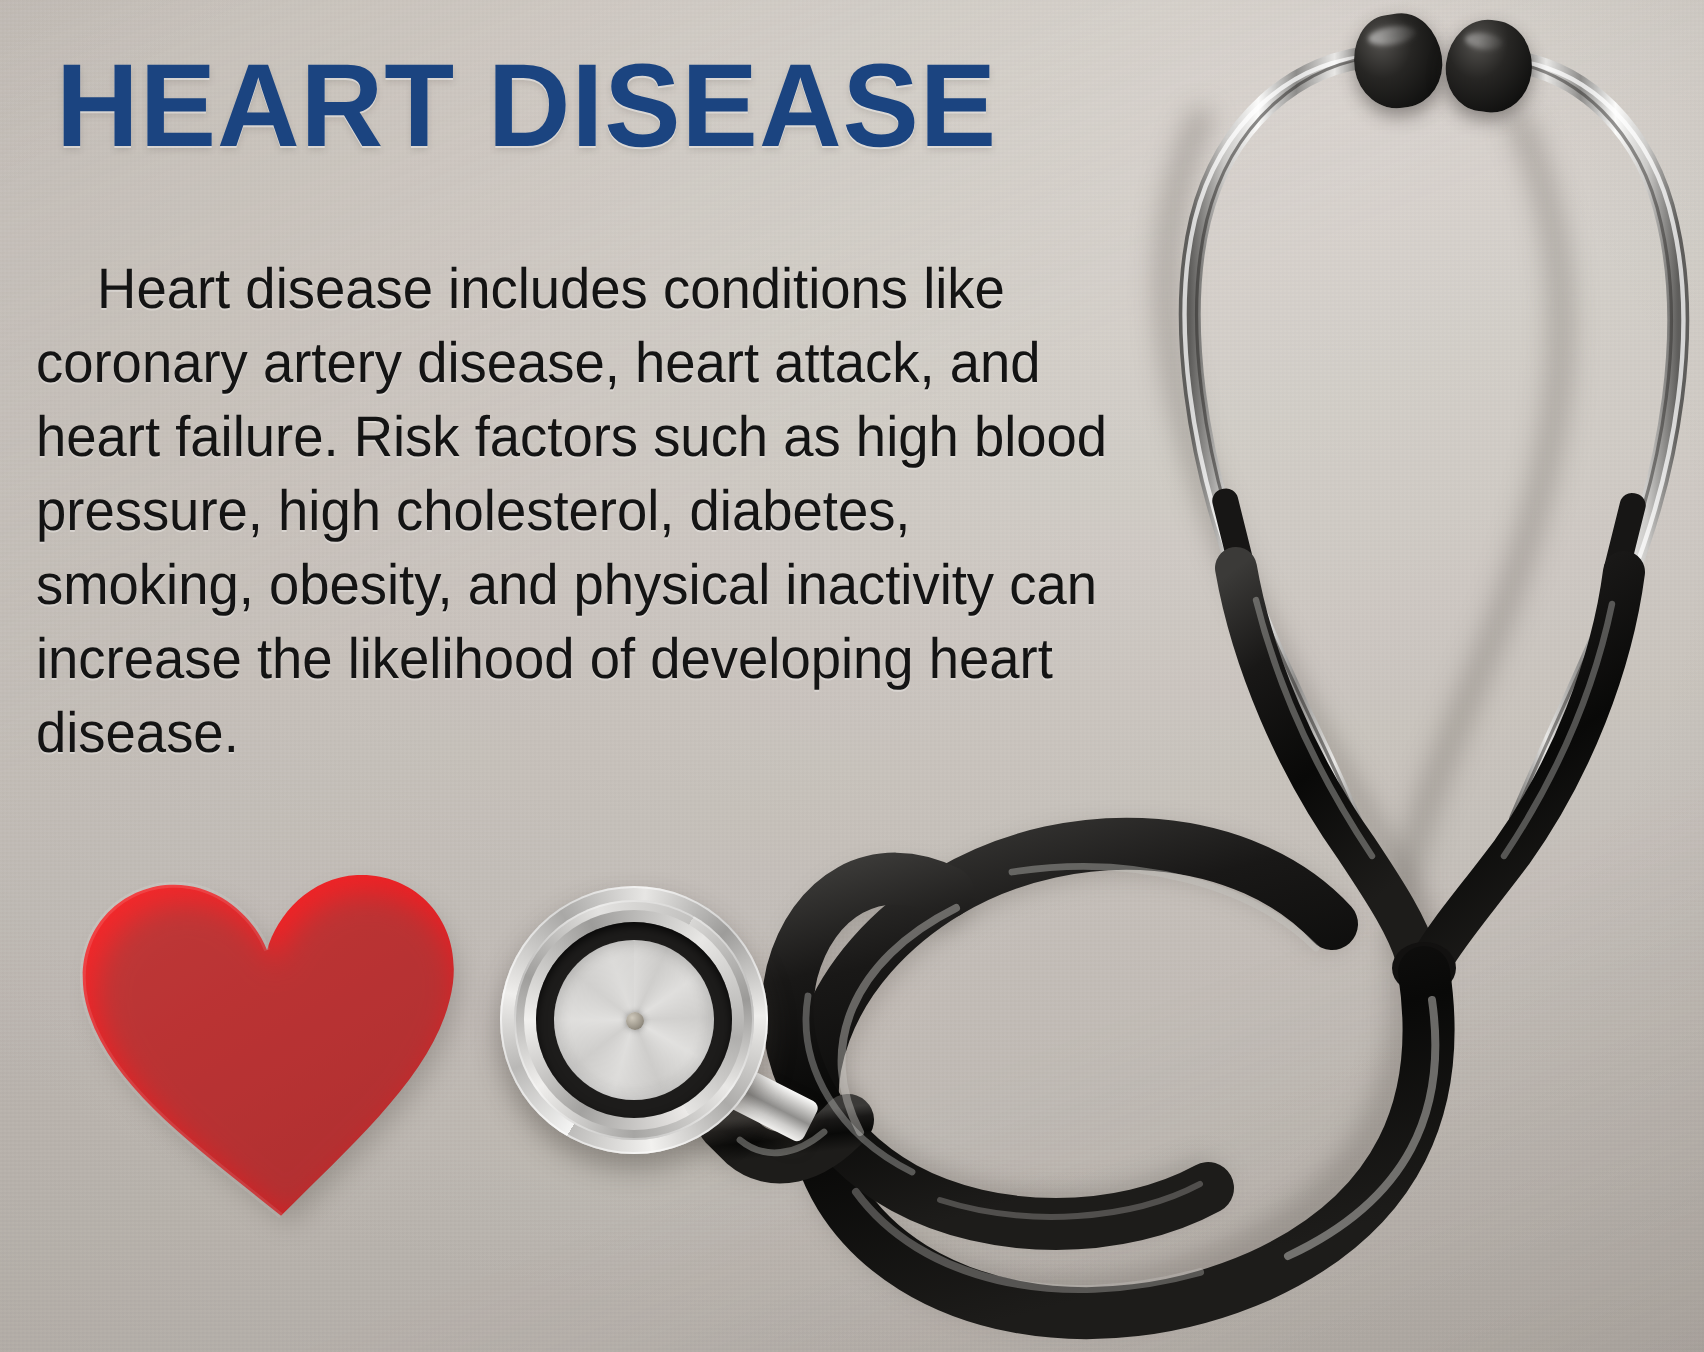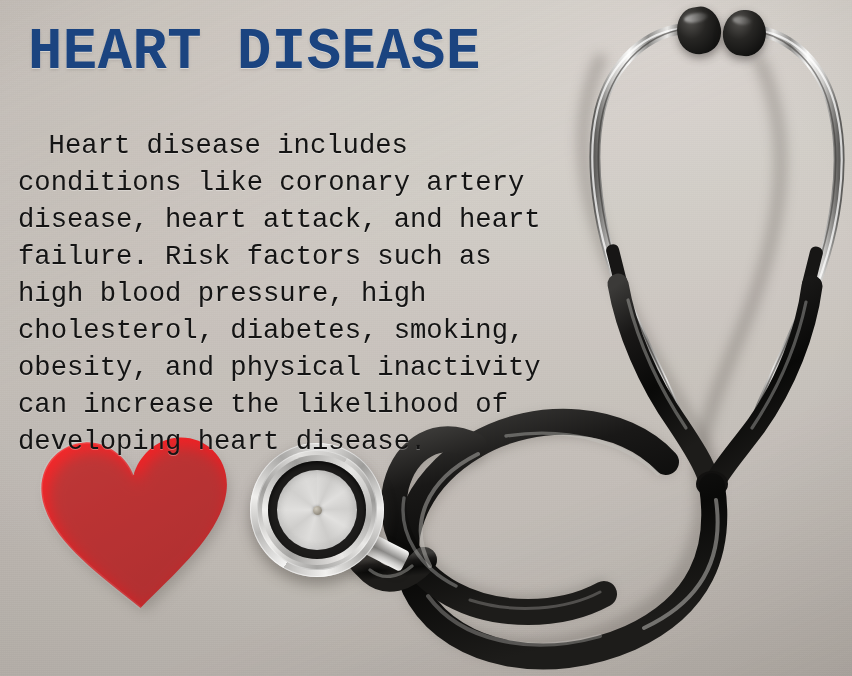--- a/index.html
+++ b/index.html
@@ -5,21 +5,21 @@
   html, body {
     margin: 0;
     padding: 0;
     background: #ffffff;
   }
   #poster {
     position: relative;
     width: 852px;
     height: 676px;
     overflow: hidden;
-    font-family: Liberation Mono, monospace;
+    font-family: Liberation Sans, sans-serif;
     background: #f9a8d4;
   }
 
   
   .bg-base {
     position: absolute;
     inset: 0;
     background:
       radial-gradient(120% 95% at 78% 8%, #e4e0dc 0%, #dcd8d3 32%, #d2cdc8 62%, #c7c2bd 100%);
   }

